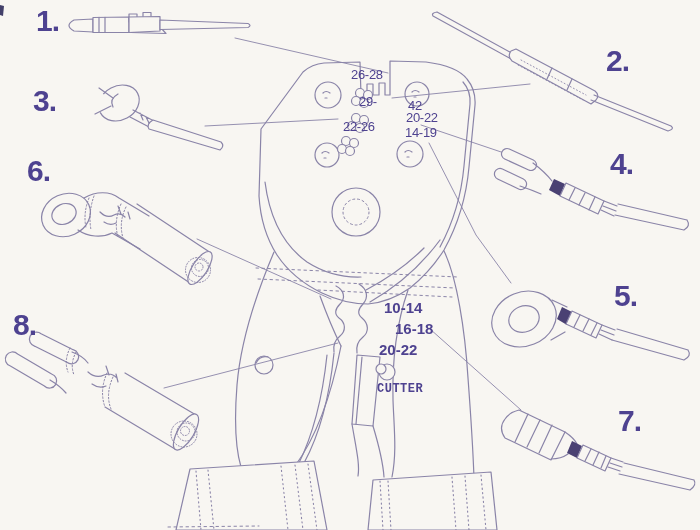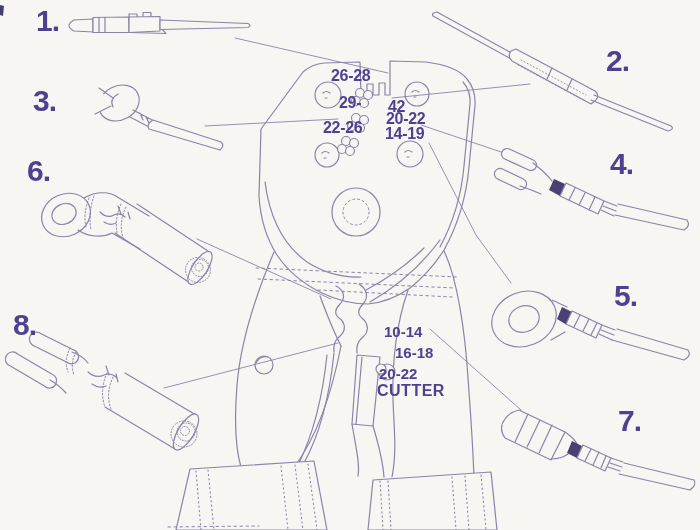--- a/index.html
+++ b/index.html
@@ -5,23 +5,23 @@
   :root{
     --background:#f8f6f2; --line:#8a84a8; --label-text:#4e4290; --dark-fill:#4a4173;
   }
   html,body{margin:0;padding:0;}
   body{background:#e8e6e2;font-family:"Liberation Sans",sans-serif;}
   .stage{position:relative;width:700px;height:530px;background:var(--background);overflow:hidden;}
   .stage svg{position:absolute;left:0;top:0;}
   .labels{position:absolute;left:0;top:0;width:100%;height:100%;}
   .labels span{position:absolute;color:var(--label-text);line-height:1;white-space:nowrap;}
   .pn{font-size:30px;font-weight:700;letter-spacing:-1px;}
-  .dl{font-size:16px;font-weight:700;letter-spacing:-0.3px;}
-  .nl{font-size:15px;font-weight:700;margin-top:24px;}
-  .cl{font-size:16px;font-weight:700;letter-spacing:0.5px;}
+  .dl{font-size:13px;font-weight:400;letter-spacing:-0.3px;margin-left:20px;}
+  .nl{font-size:15px;font-weight:700;}
+  .cl{font-size:12px;font-weight:700;letter-spacing:0.5px;font-family:Liberation Mono, monospace;}
 </style>
 </head>
 <body>
 
 <div class="stage">
 
 <svg width="700" height="530" viewBox="0 0 700 530">
   <g style="color:var(--line)" stroke="currentColor" fill="none" stroke-width="1.2" stroke-linecap="round" stroke-linejoin="round">
 
     <path d="M0,5 L4,6 L3,16 L0,15 Z" fill="#43406a" stroke="none"></path>

